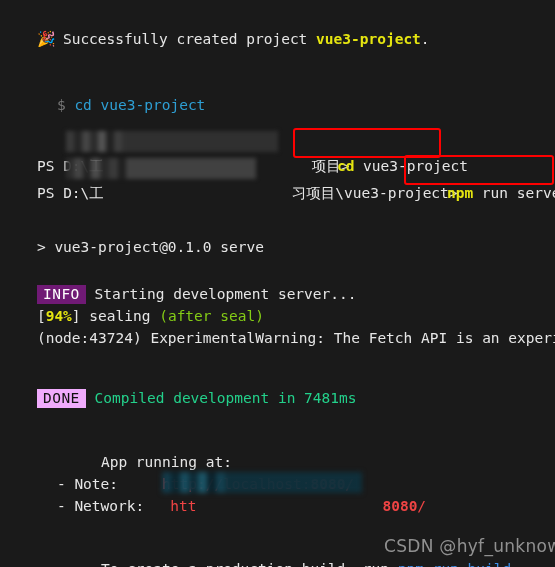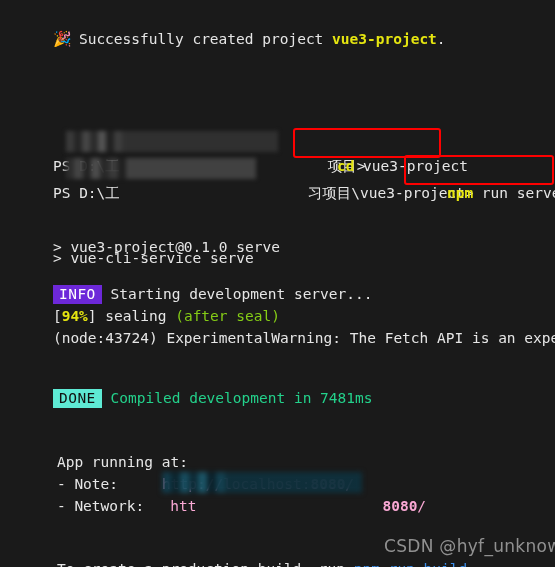--- a/index.html
+++ b/index.html
@@ -19,50 +19,50 @@
     color: #cccccc;
     -webkit-font-smoothing: antialiased;
   }
   .line {
     position: absolute;
     left: 0;
     white-space: pre;
     height: 22px;
     line-height: 22px;
   }
-  .pad { padding-left: 18px; }
+  .pad { padding-left: 2px; }
   .pad2 { padding-left: 22px; }
-  .pad3 { padding-left: 22px; }
+  .pad3 { padding-left: 34px; margin-left: 32px; }
 
   .emoji {
     display: inline-block;
     width: 26px;
     font-family: "DejaVu Sans", sans-serif;
     font-size: 15px;
   }
 
   
   .white   { color: #e6e6e6; }
   .grey    { color: #84cc16; }
   .yellow  { color: #e5e510; font-weight: bold; }
   .cyan    { color: #2e9fd4; }
   .blue    { color: #3b8eea; }
   .green   { color: #23d18b; }
-  .teal    { color: #f9a8d4; }
+  .teal    { color: #ef4444; }
   .dim     { color: #767676; }
   .bold    { font-weight: bold; }
 
   .badge-info {
-    background: #6d28d9;
+    background: #701a75;
     color: #ffffff;
     padding: 1px 6px 2px 6px;
     letter-spacing: 0.5px;
   }
   .badge-done {
-    background: #5eead4;
+    background: #f0abfc;
     color: #10100f;
     padding: 1px 6px 2px 6px;
     letter-spacing: 0.5px;
   }
 
   
   .redbox {
     position: absolute;
     border: 2.5px solid #fe0000;
     border-radius: 3px;
@@ -112,20 +112,23 @@
 </head>
 <body>
 
 <div id="terminal">
 
   <div class="line pad" style="top:6px">
     <span class="emoji">🎉</span><span class="white">Successfully created project </span><span class="yellow bold">vue3-project</span><span class="white">.</span>
   </div>
 
 
+  <div class="line pad2" style="top:72px">
+    <span class="dim">$</span><span class="cyan"> </span><span class="cyan">cd vue3-project</span>
+  </div>
 
   <div class="line pad" style="top:133px">
     <span class="white">PS</span><span class="white"> </span><span class="white">D:\工</span><span style="display:inline-block;width:208px"></span><span class="white">项目</span><span class="white">&gt;</span>
   </div>
   <div class="mosaic" style="left:66px; top:131px; width:212px; height:21px;"></div>
 
   <div class="line" style="top:133px; left:302px">
     <span class="yellow">cd</span><span class="white"> vue3-project</span>
   </div>
   <div class="redbox" style="left:293px; top:128px; width:148px; height:30px;"></div>
@@ -135,23 +138,20 @@
   </div>
   <div class="mosaic dark2" style="left:66px; top:158px; width:190px; height:21px;"></div>
 
   <div class="line" style="top:160px; left:412px">
     <span class="yellow">npm</span><span class="white"> run serve</span>
   </div>
   <div class="redbox" style="left:404px; top:155px; width:150px; height:30px;"></div>
 
   <div class="line pad" style="top:214px">
     <span class="white">&gt; vue3-project@0.1.0 serve</span>
-  </div>
-  <div class="line pad" style="top:225px">
-    <span class="white">&gt; vue-cli-service serve</span>
   </div>
 
   <div class="line pad" style="top:261px">
     <span class="badge-info">INFO</span><span class="white"> </span><span class="white">Starting development server...</span>
   </div>
 
   <div class="line pad" style="top:283px">
     <span class="white">[</span><span class="yellow">94%</span><span class="white">]</span><span class="white"> </span><span class="white">sealing</span><span class="white"> </span><span class="grey">(after seal)</span>
   </div>
 

